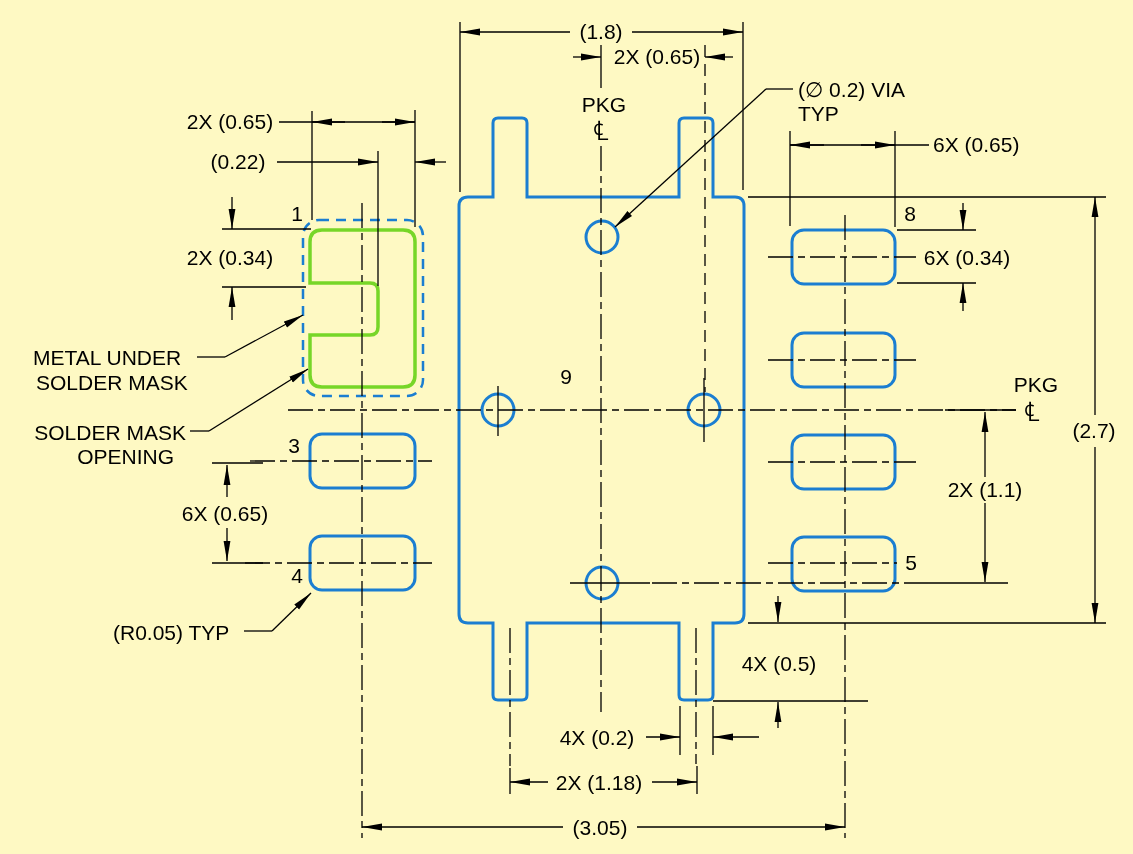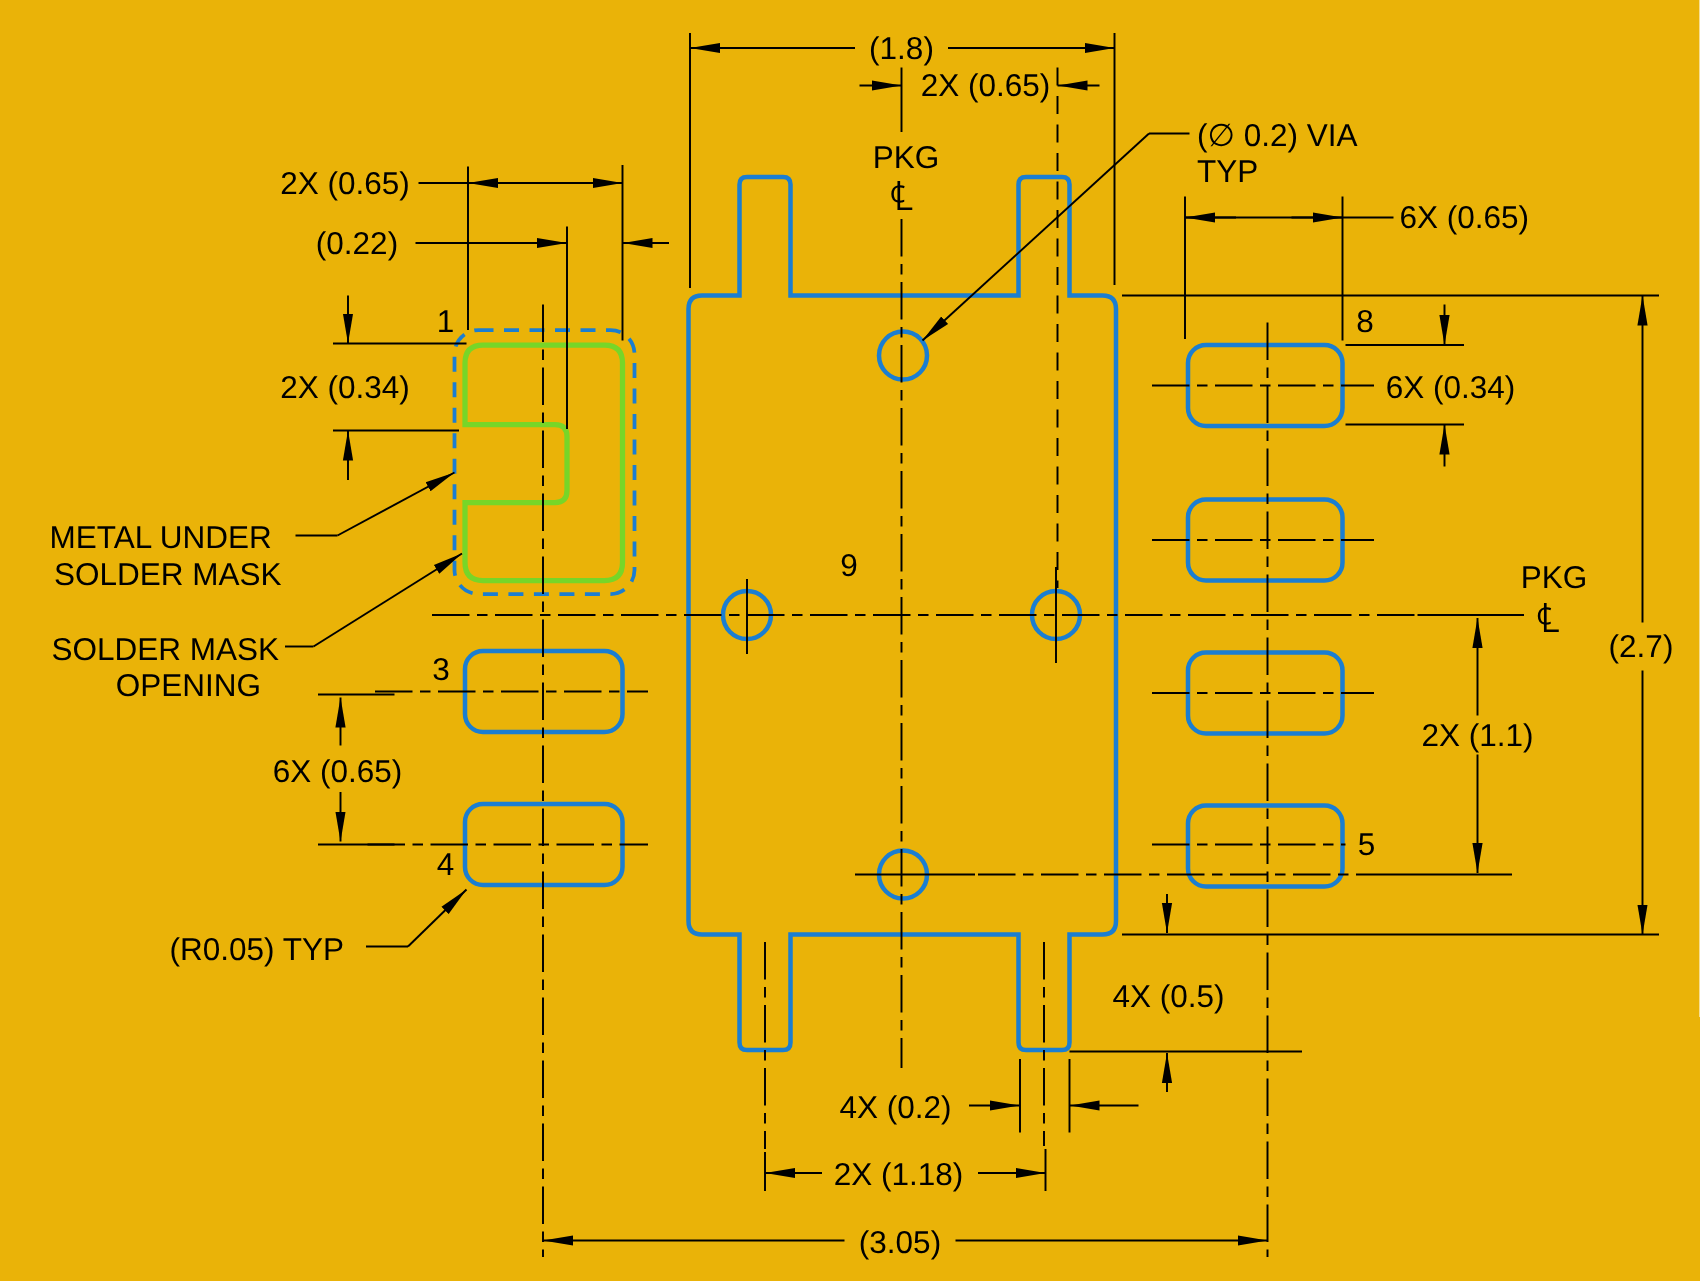--- a/index.html
+++ b/index.html
@@ -1,16 +1,16 @@
 <!DOCTYPE html>
 <html><head>
 <meta charset="utf-8">
 <style>
   html,body{margin:0;padding:0;background:#ffffff;}
-  .canvas{position:relative;width:1133px;height:854px;background:#eab308;overflow:hidden;}
+  .canvas{position:relative;width:1133px;height:854px;background:#fef9c3;overflow:hidden;}
   svg{display:block;font-family:"Liberation Sans",sans-serif;}
   text{fill:#000;stroke:none;font-size:21px;}
   .clsym{font-size:27px;}
 </style>
 </head>
 <body>
 
 <div class="canvas">
 <svg width="1133" height="854" viewBox="0 0 1133 854">
   <defs>

